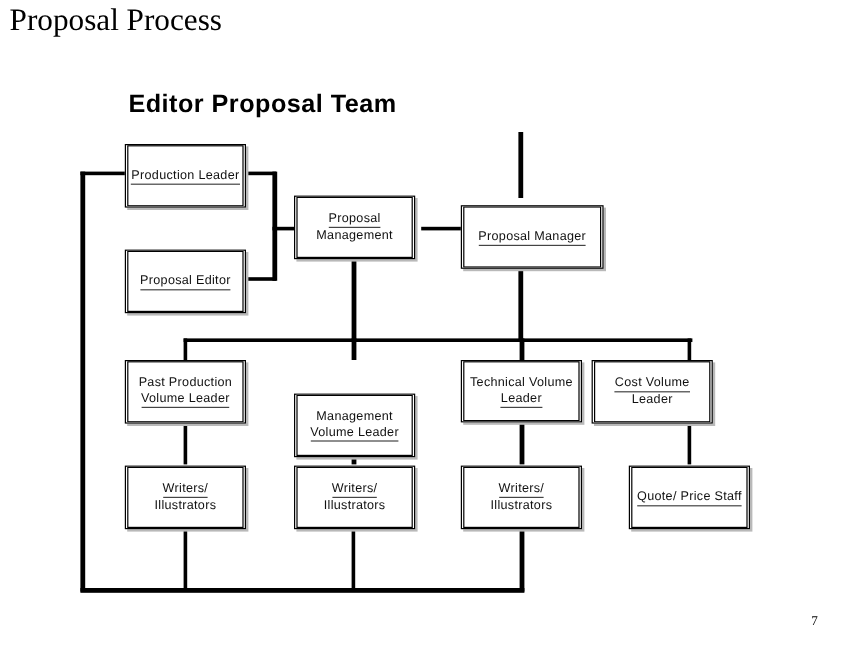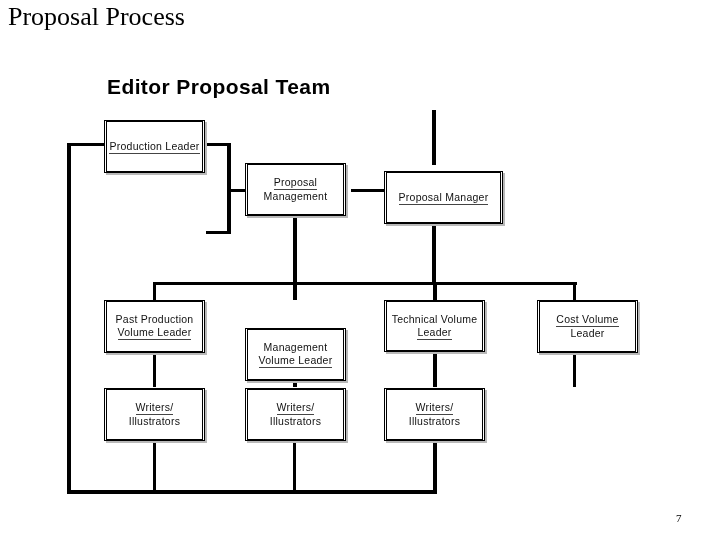--- a/index.html
+++ b/index.html
@@ -146,20 +146,25 @@
     <div class="conn" style="left:433px; top:352px; width:4px; height:35px;"></div>
     <div class="conn" style="left:573px; top:352px; width:3px; height:35px;"></div>
 
 
     <div class="node" style="left:104px; top:120px; width:101px; height:53px;justify-content:flex-end;">
       <div class="node-inner">
         <span class="node-label rule">Production Leader</span>
       </div>
     </div>
 
+    <div class="node" style="left:104px; top:208px; width:101px; height:53px;">
+      <div class="node-inner">
+        <span class="node-label rule">Proposal Editor</span>
+      </div>
+    </div>
 
     <div class="node" style="left:245px; top:163px; width:101px; height:53px;">
       <div class="node-inner">
         <span class="node-label rule">Proposal</span>
         <span class="node-label">Management</span>
       </div>
     </div>
 
     <div class="node" style="left:384px; top:171px; width:119px; height:53px;">
       <div class="node-inner">
@@ -181,21 +186,21 @@
       </div>
     </div>
 
     <div class="node" style="left:384px; top:300px; width:101px; height:52px;">
       <div class="node-inner">
         <span class="node-label">Technical Volume</span>
         <span class="node-label rule">Leader</span>
       </div>
     </div>
 
-    <div class="node" style="left:537px; top:300px; width:101px; height:53px;">
+    <div class="node" style="left:493px; top:300px; width:101px; height:53px;">
       <div class="node-inner">
         <span class="node-label rule">Cost Volume</span>
         <span class="node-label">Leader</span>
       </div>
     </div>
 
     <div class="node" style="left:104px; top:388px; width:101px; height:53px;">
       <div class="node-inner">
         <span class="node-label rule">Writers/</span>
         <span class="node-label">Illustrators</span>
@@ -209,18 +214,23 @@
       </div>
     </div>
 
     <div class="node" style="left:384px; top:388px; width:101px; height:53px;">
       <div class="node-inner">
         <span class="node-label rule">Writers/</span>
         <span class="node-label">Illustrators</span>
       </div>
     </div>
 
+    <div class="node" style="left:524px; top:388px; width:101px; height:53px;">
+      <div class="node-inner">
+        <span class="node-label rule">Quote/ Price Staff</span>
+      </div>
+    </div>
 
   </div>
 
   <div id="page-number">7</div>
 
 </div>
 
 </body></html>

